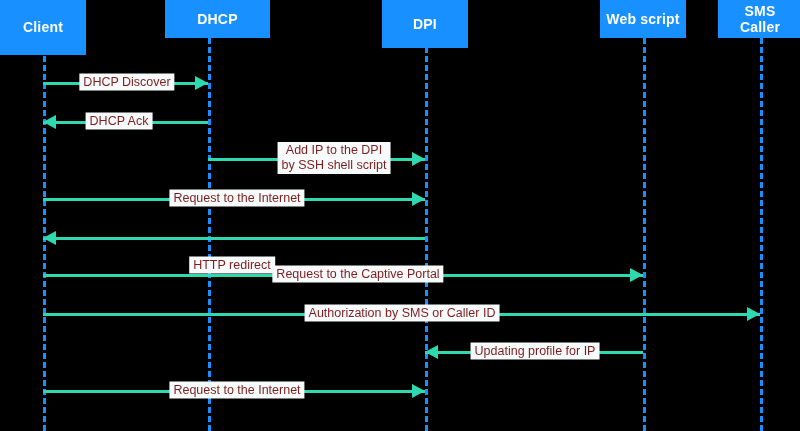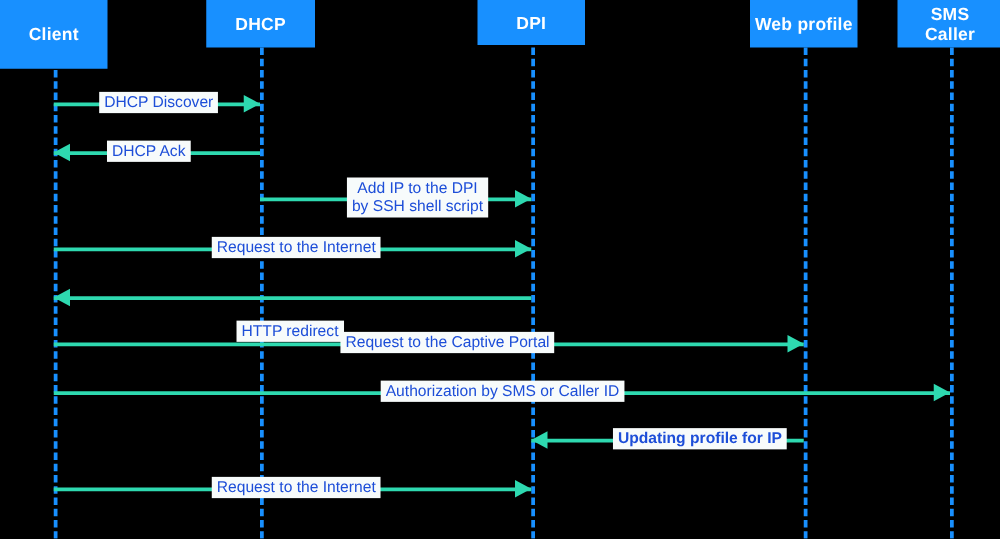--- a/index.html
+++ b/index.html
@@ -64,45 +64,45 @@
   .arrowhead.right {
     border-left: 13px solid #2ed9b0;
   }
   .arrowhead.left {
     border-right: 13px solid #2ed9b0;
   }
   .msg-label {
     position: absolute;
     transform: translate(-50%, -50%);
     background: #f7fbfb;
-    color: #1d4ed8;
+    color: #7f1d1d;
     font-size: 12.5px;
     line-height: 15px;
     white-space: pre;
     text-align: center;
     padding: 1px 4px;
     font-family: "Liberation Sans", sans-serif;
   }
 </style>
 </head>
 <body>
 
 <div id="diagram">
   <div id="participants-layer">
       <div class="participant" style="left: 0px; width: 86px; height: 55px;">
         <span style="white-space: pre;">Client</span>
       </div>
-      <div class="participant" style="left: 165px; width: 87px; height: 38px;">
+      <div class="participant" style="left: 165px; width: 105px; height: 38px;">
         <span style="white-space: pre;">DHCP</span>
       </div>
-      <div class="participant" style="left: 382px; width: 86px; height: 36px;">
+      <div class="participant" style="left: 382px; width: 86px; height: 48px;">
         <span style="white-space: pre;">DPI</span>
       </div>
       <div class="participant" style="left: 600px; width: 86px; height: 38px;">
-        <span style="white-space: pre;">Web profile</span>
+        <span style="white-space: pre;">Web script</span>
       </div>
       <div class="participant" style="left: 718px; width: 84px; height: 38px;">
         <span style="white-space: pre;">SMS
 Caller</span>
       </div>
     </div>
   <div id="lifelines-layer">
       <div class="lifeline" style="left: 43px; top: 38px; height: 393px;"></div>
       <div class="lifeline" style="left: 208px; top: 38px; height: 393px;"></div>
       <div class="lifeline" style="left: 425px; top: 38px; height: 393px;"></div>
@@ -143,20 +143,20 @@
       <div class="msg-label" style="left: 358px; top: 274px;">Request to the Captive Portal</div>
       <div class="message" style="left: 43px; top: 313px; width: 717px;">
         <div class="msg-line" style="width: 717px;"></div>
         <div class="arrowhead right" style="left: 704px;"></div>
       </div>
       <div class="msg-label" style="left: 402px; top: 313px;">Authorization by SMS or Caller ID</div>
       <div class="message" style="left: 425px; top: 351px; width: 218px;">
         <div class="msg-line" style="width: 218px;"></div>
         <div class="arrowhead left" style="left: 0px;"></div>
       </div>
-      <div class="msg-label" style="left: 560px; top: 351px; font-weight: bold;">Updating profile for IP</div>
+      <div class="msg-label" style="left: 535px; top: 351px;">Updating profile for IP</div>
       <div class="message" style="left: 43px; top: 390px; width: 382px;">
         <div class="msg-line" style="width: 382px;"></div>
         <div class="arrowhead right" style="left: 369px;"></div>
       </div>
       <div class="msg-label" style="left: 237px; top: 390px;">Request to the Internet</div>
     </div>
 </div>
 
 </body></html>

